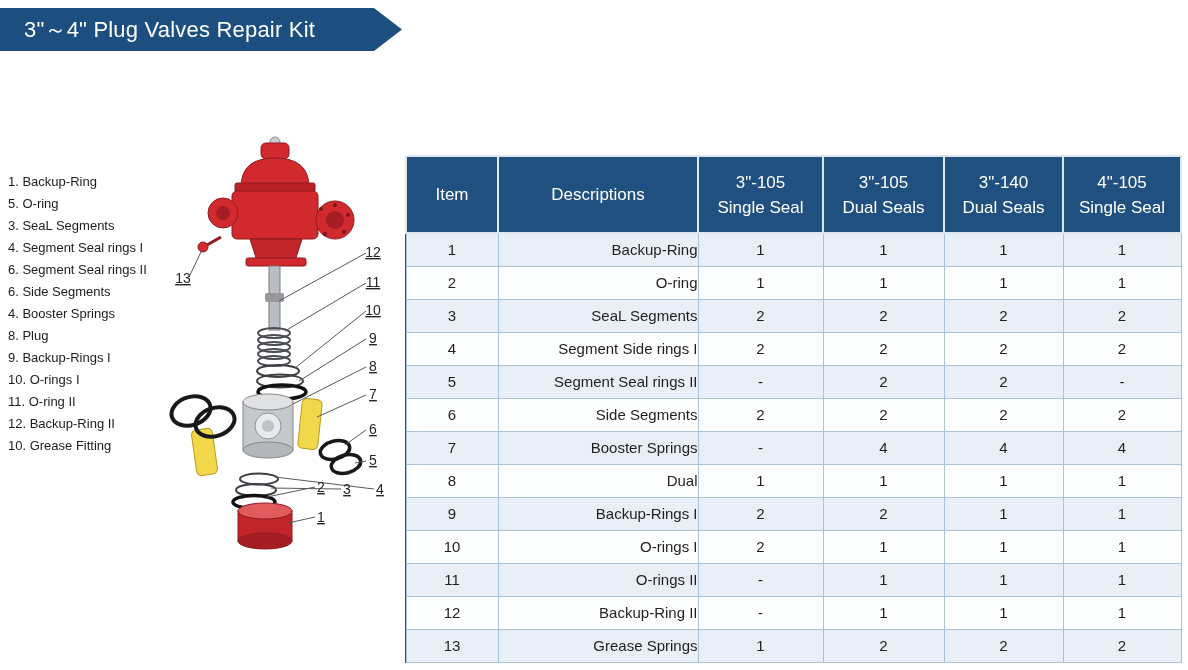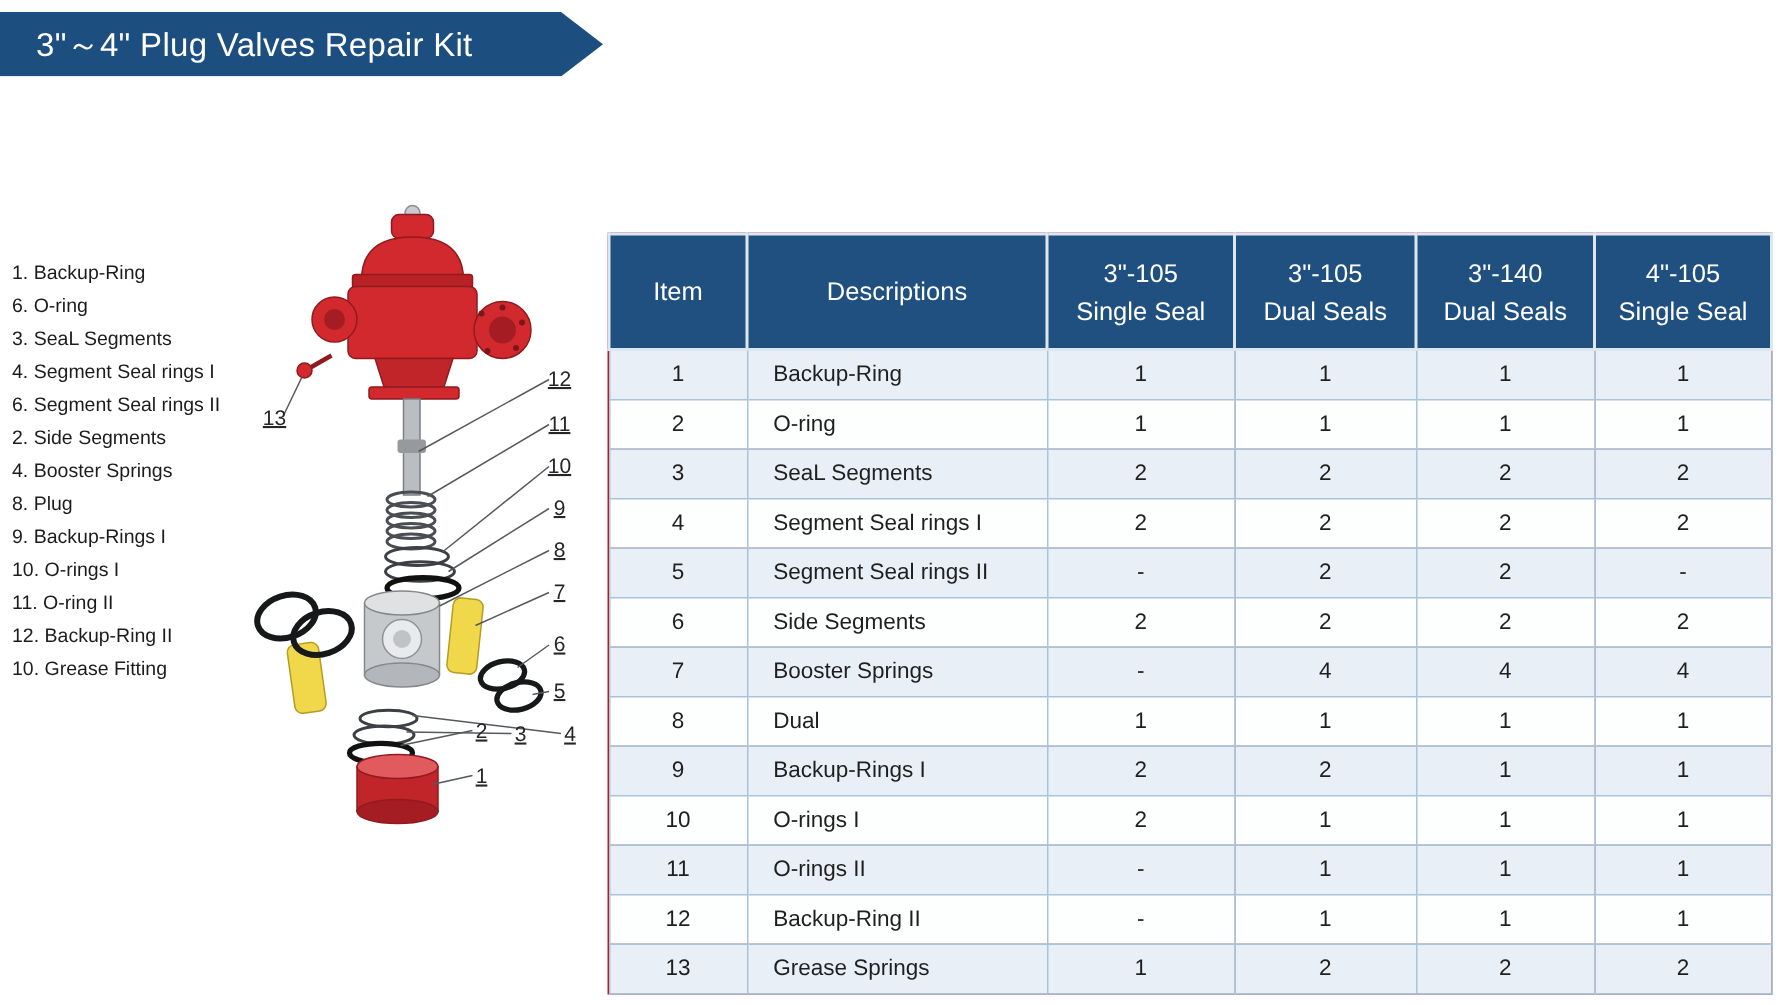--- a/index.html
+++ b/index.html
@@ -39,38 +39,38 @@
   }
   .spec-table th {
     background:#20507f; color:#ffffff; font-weight:normal;
     font-size:17px; text-align:center; vertical-align:middle;
     border:2px solid #dde7f1; height:77px; line-height:25px;
   }
   .spec-table td {
     border:1px solid #a9c3da; height:33px;
     font-size:15px; color:#1f1f1f; text-align:center;
   }
-  .spec-table td.c-desc { text-align:left; padding-left:17px; }
+  .spec-table td.c-desc { text-align:right; padding-left:17px; }
   .spec-table tr.shade td { background:#e9eff6; }
   .spec-table tr.plain td { background:#fdfefe; }
 </style>
 </head>
 <body>
 
 <div class="banner">
   <span class="banner-text">3"～4" Plug Valves Repair Kit</span>
 </div>
 
 <div class="parts-list">
     <div class="part-line">1. Backup-Ring</div>
-    <div class="part-line">6. O-ring</div>
+    <div class="part-line">5. O-ring</div>
     <div class="part-line">3. SeaL Segments</div>
     <div class="part-line">4. Segment Seal rings I</div>
     <div class="part-line">6. Segment Seal rings II</div>
-    <div class="part-line">2. Side Segments</div>
+    <div class="part-line">6. Side Segments</div>
     <div class="part-line">4. Booster Springs</div>
     <div class="part-line">8. Plug</div>
     <div class="part-line">9. Backup-Rings I</div>
     <div class="part-line">10. O-rings I</div>
     <div class="part-line">11. O-ring II</div>
     <div class="part-line">12. Backup-Ring II</div>
     <div class="part-line">10. Grease Fitting</div>
   </div>
 
 <svg class="diagram" width="260" height="440" viewBox="0 0 260 440" xmlns="http://www.w3.org/2000/svg">
@@ -239,21 +239,21 @@
       <tr class="shade">
         <td class="c-item">3</td>
         <td class="c-desc">SeaL Segments</td>
         <td class="c-val">2</td>
         <td class="c-val">2</td>
         <td class="c-val">2</td>
         <td class="c-val">2</td>
       </tr>
       <tr class="plain">
         <td class="c-item">4</td>
-        <td class="c-desc">Segment Seal rings I</td>
+        <td class="c-desc">Segment Side rings I</td>
         <td class="c-val">2</td>
         <td class="c-val">2</td>
         <td class="c-val">2</td>
         <td class="c-val">2</td>
       </tr>
       <tr class="shade">
         <td class="c-item">5</td>
         <td class="c-desc">Segment Seal rings II</td>
         <td class="c-val">-</td>
         <td class="c-val">2</td>

